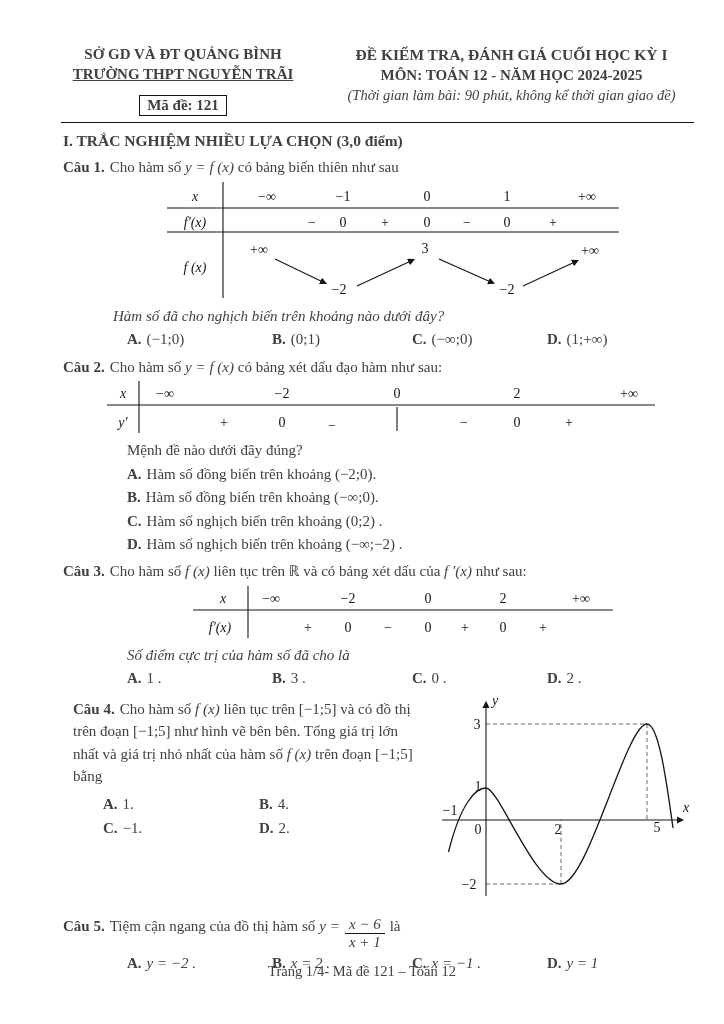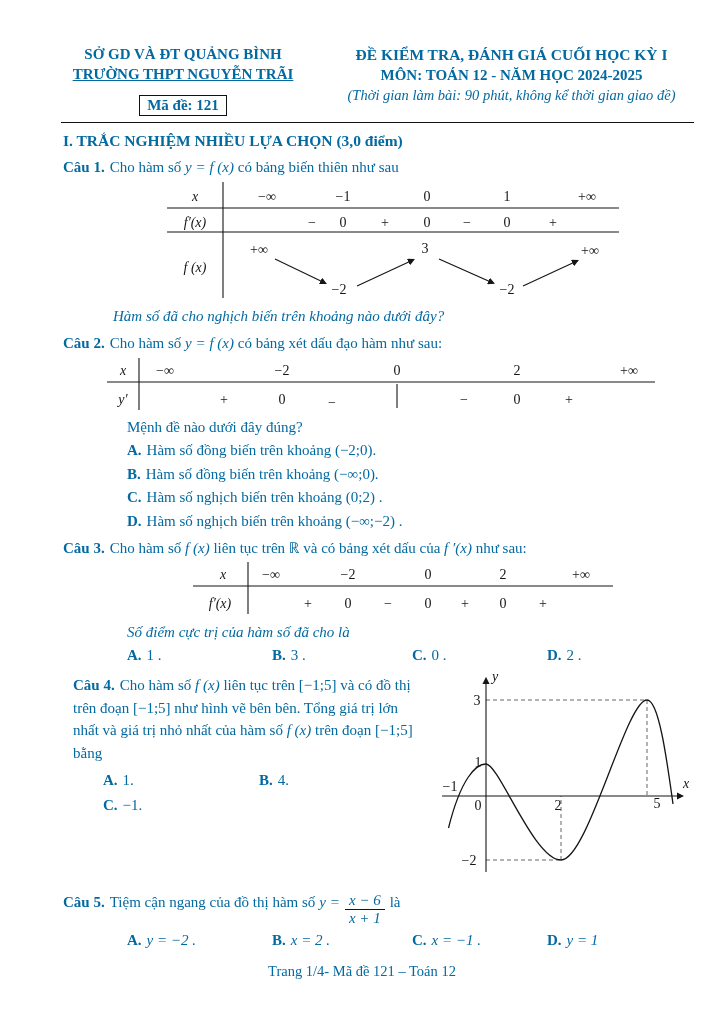--- a/index.html
+++ b/index.html
@@ -1,19 +1,19 @@
 <!DOCTYPE html>
 <html><head>
 <meta charset="utf-8">
 <style>
   * { margin:0; padding:0; box-sizing:border-box; }
   html,body { background:#fff; }
   .page {
     position:relative; width:724px; height:1024px; background:#ffffff;
-    font-family:"Liberation Serif", serif; font-size:15px; color:#0369a1;
+    font-family:"Liberation Serif", serif; font-size:15px; color:#404040;
     padding:46px 30px 0 63px; overflow:hidden;
   }
   .it { font-style:italic; }
 
   
   .header { display:flex; }
   .header-left { width:240px; text-align:center; }
   .h-dept { font-weight:bold; font-size:15px; white-space:nowrap; }
   .h-school { font-weight:bold; font-size:15px; text-decoration:underline; margin-top:3px; white-space:nowrap; }
   .ma-de-box { display:inline-block; border:1.6px solid #111; padding:1px 7px; font-weight:bold; margin-top:12px; }
@@ -120,20 +120,26 @@
         <text class="mid" x="258" y="71">3</text>
         <text class="mid" x="340" y="112">−2</text>
         <text class="mid" x="423" y="73">+∞</text>
         <line class="ar" x1="108" y1="77" x2="158" y2="101"></line>
         <line class="ar" x1="190" y1="104" x2="246" y2="78"></line>
         <line class="ar" x1="272" y1="77" x2="326" y2="101"></line>
         <line class="ar" x1="356" y1="104" x2="410" y2="79"></line>
       </svg>
     </div>
     <div class="subq">Hàm số đã cho nghịch biến trên khoảng nào dưới đây?</div>
+    <div class="opts">
+      <span class="opt o1"><b>A.</b><span>(−1;0)</span></span>
+      <span class="opt o2"><b>B.</b><span>(0;1)</span></span>
+      <span class="opt o3"><b>C.</b><span>(−∞;0)</span></span>
+      <span class="opt"><b>D.</b><span>(1;+∞)</span></span>
+    </div>
   </div>
 
   <div class="q">
     <div class="stem">
       <span class="qlabel">Câu 2.</span><span>Cho hàm số </span><span class="it">y = f (x)</span><span> có bảng xét dấu đạo hàm như sau:</span>
     </div>
     <div class="tblwrap2">
       <svg width="548" height="52" viewBox="0 0 548 52">
         <line class="tl" x1="32" y1="0" x2="32" y2="52"></line>
         <line class="tl" x1="0" y1="24" x2="548" y2="24"></line>
@@ -195,20 +201,21 @@
     </div>
   </div>
 
   <div class="q4wrap">
     <div class="q4left">
       <span class="qlabel">Câu 4.</span><span>Cho hàm số </span><span class="it">f (x)</span><span> liên tục trên </span><span>[−1;5]</span><span> và có đồ thị trên đoạn </span><span>[−1;5]</span><span> như hình vẽ bên bên. Tổng giá trị lớn nhất và giá trị nhỏ nhất của hàm số </span><span class="it">f (x)</span><span> trên đoạn </span><span>[−1;5]</span><span> bằng</span>
       <div class="q4opts">
         <span><b>A.</b><span>1.</span></span>
         <span><b>B.</b><span>4.</span></span>
         <span><b>C.</b><span>−1.</span></span>
+        <span><b>D.</b><span>2.</span></span>
       </div>
     </div>
     <div class="q4graph">
       <svg width="258" height="212" viewBox="0 0 258 212">
         <path class="dash" d="M50,34 L211,34 M211,34 L211,130 M50,194 L125,194 M125,194 L125,130"></path>
         <line class="ax" x1="6" y1="130" x2="246" y2="130"></line>
         <line class="ax" x1="50" y1="206" x2="50" y2="13"></line>
         <path class="curve" d="M12.5,162 C25,112 40,98 50,98 C63,98 98,194 125,194 C152,194 190,34 211,34 C223,34 231,95 237,138"></path>
         <text class="it" x="56" y="15">y</text>
         <text class="it mid" x="250" y="122">x</text>

